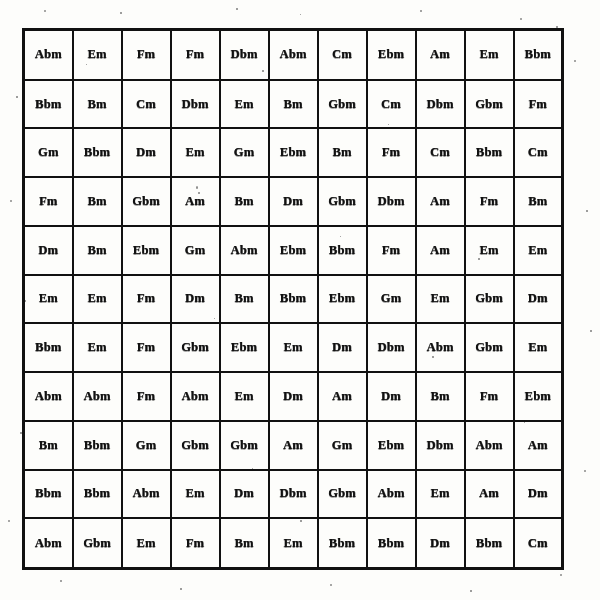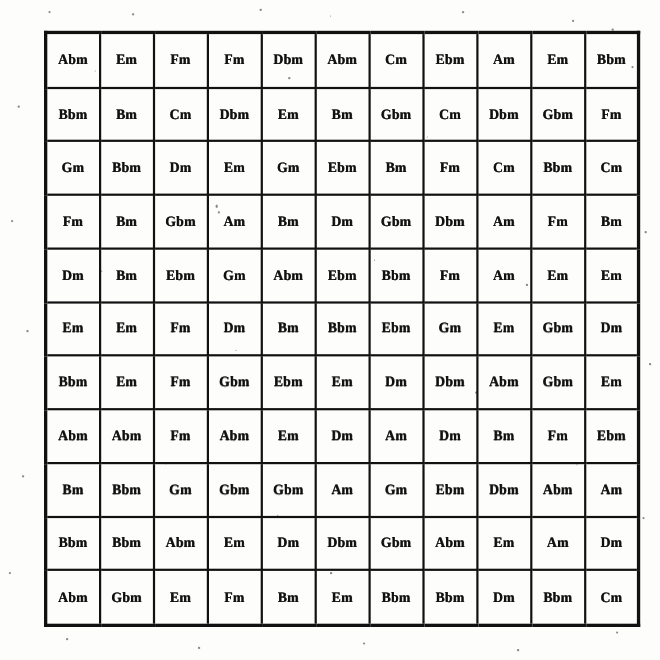--- a/index.html
+++ b/index.html
@@ -26,21 +26,21 @@
     pointer-events: none;
   }
   .speck {
     position: absolute;
     background: #2b2b2b;
     border-radius: 50%;
     opacity: 0.55;
   }
   #grid-wrap {
     position: absolute;
-    left: 40px;
+    left: 22px;
     top: 28px;
     width: 542px;
     height: 542px;
   }
   table.grid {
     border-collapse: collapse;
     width: 542px;
     height: 542px;
     table-layout: fixed;
   }

